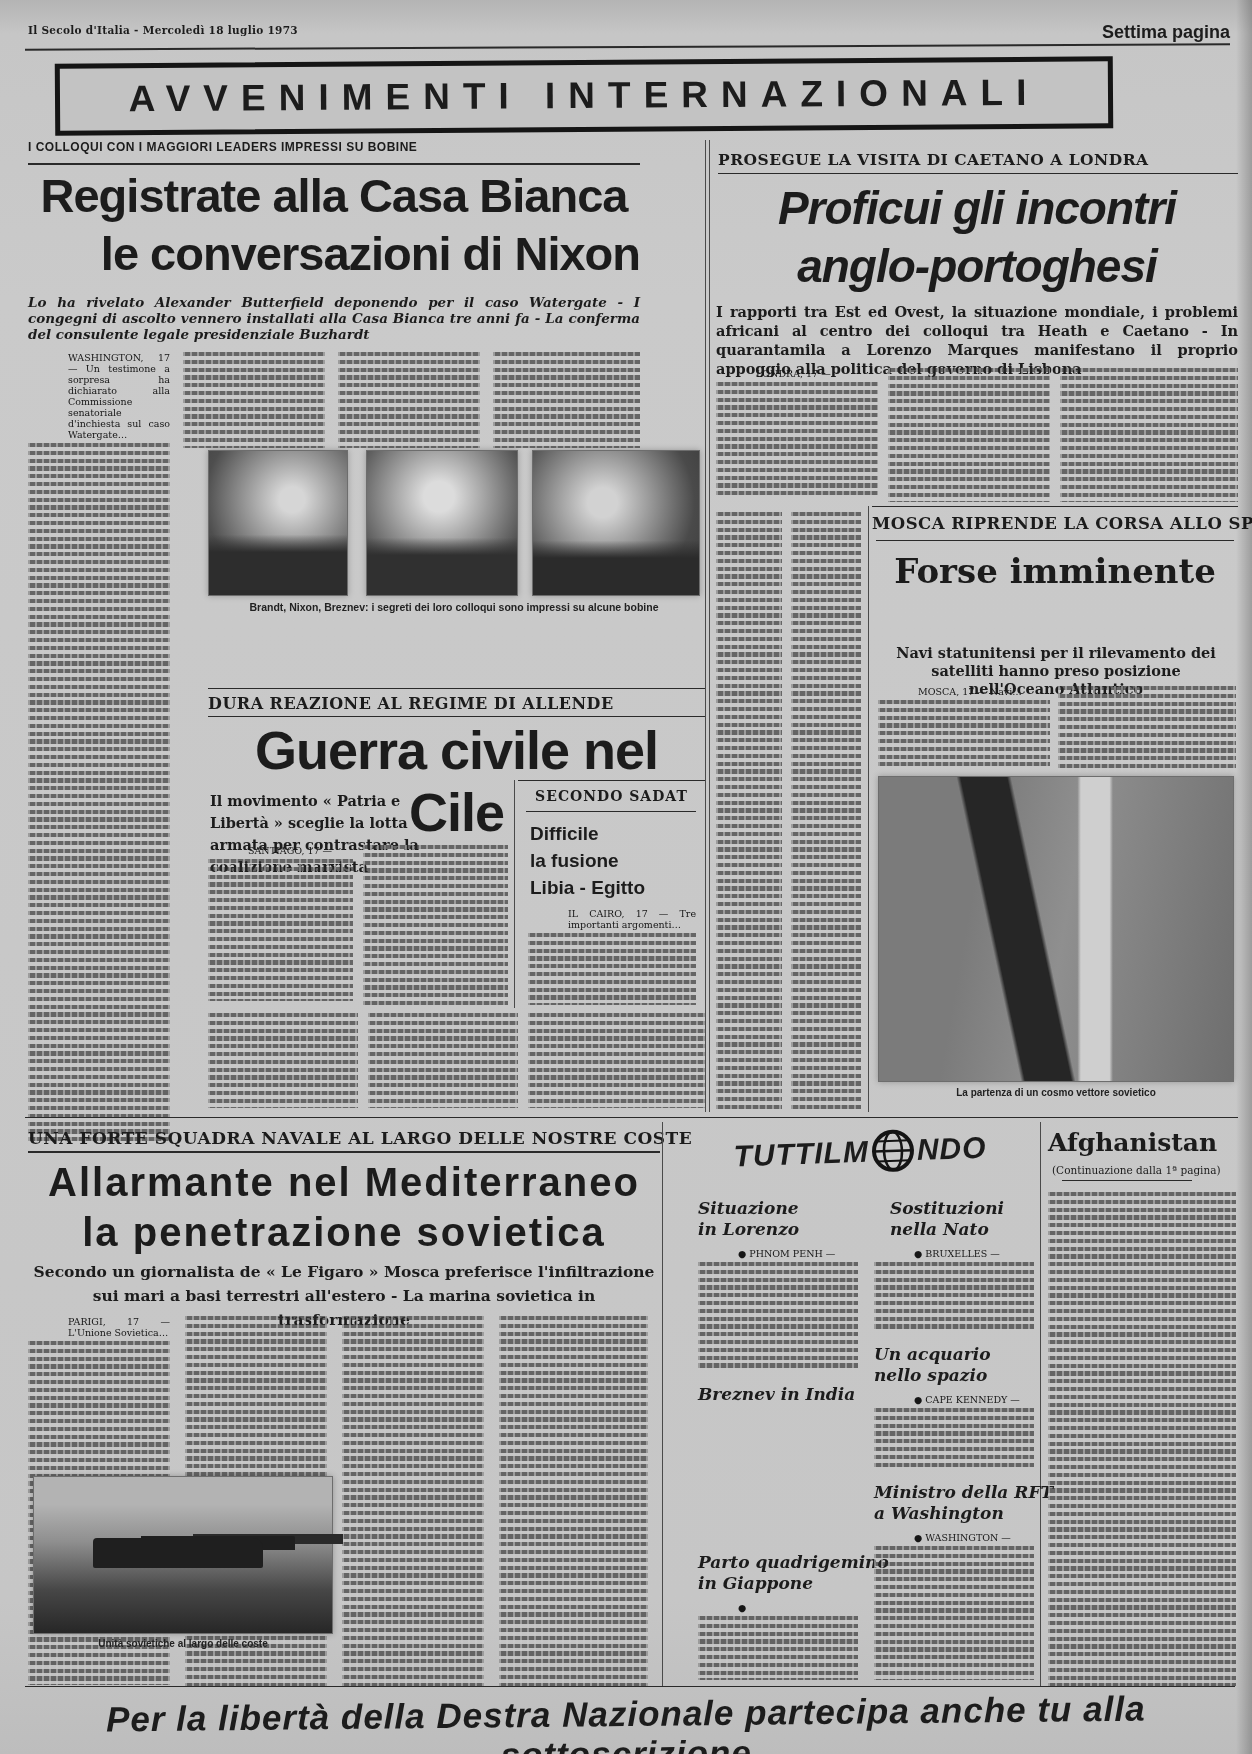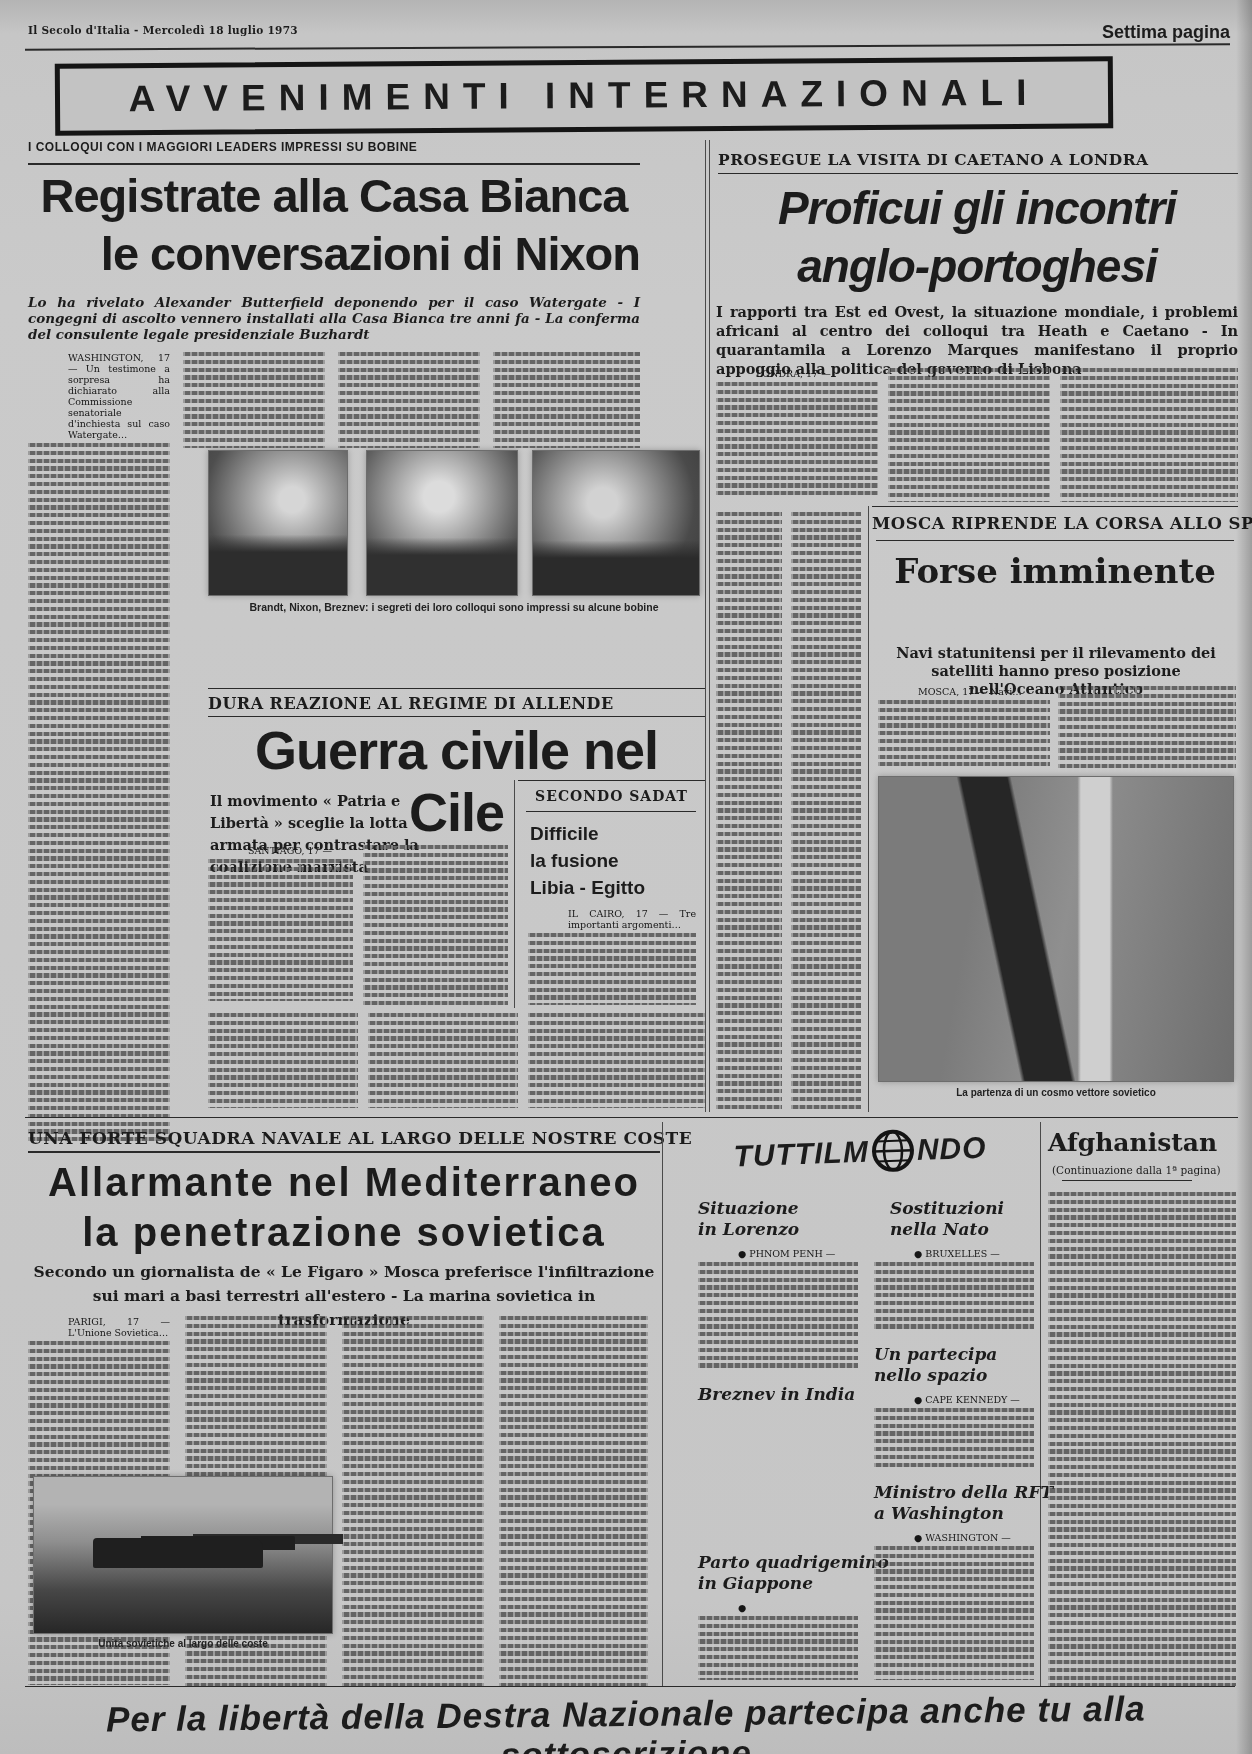--- a/index.html
+++ b/index.html
@@ -198,21 +198,21 @@
   <div class="abs serif" style="left:874px;top:1198px;font-size:17px;line-height:21px;font-weight:bold;font-style:italic;margin-left:16px;">
     <div>Sostituzioni</div>
     <div>nella Nato</div>
   </div>
   <div class="body" style="left:874px;top:1248px;width:160px;height:88px;">
     <span class="lead">● BRUXELLES —</span>
     <div class="greekfill" style="height:68px;"></div>
   </div>
 
   <div class="abs serif" style="left:874px;top:1344px;font-size:17px;line-height:21px;font-weight:bold;font-style:italic;">
-    <div>Un partecipa</div>
+    <div>Un acquario</div>
     <div>nello spazio</div>
   </div>
   <div class="body" style="left:874px;top:1394px;width:160px;height:80px;">
     <span class="lead">● CAPE KENNEDY —</span>
     <div class="greekfill" style="height:60px;"></div>
   </div>
 
   <div class="abs serif" style="left:874px;top:1482px;font-size:17px;line-height:21px;font-weight:bold;font-style:italic;">
     <div>Ministro della RFT</div>
     <div>a Washington</div>

